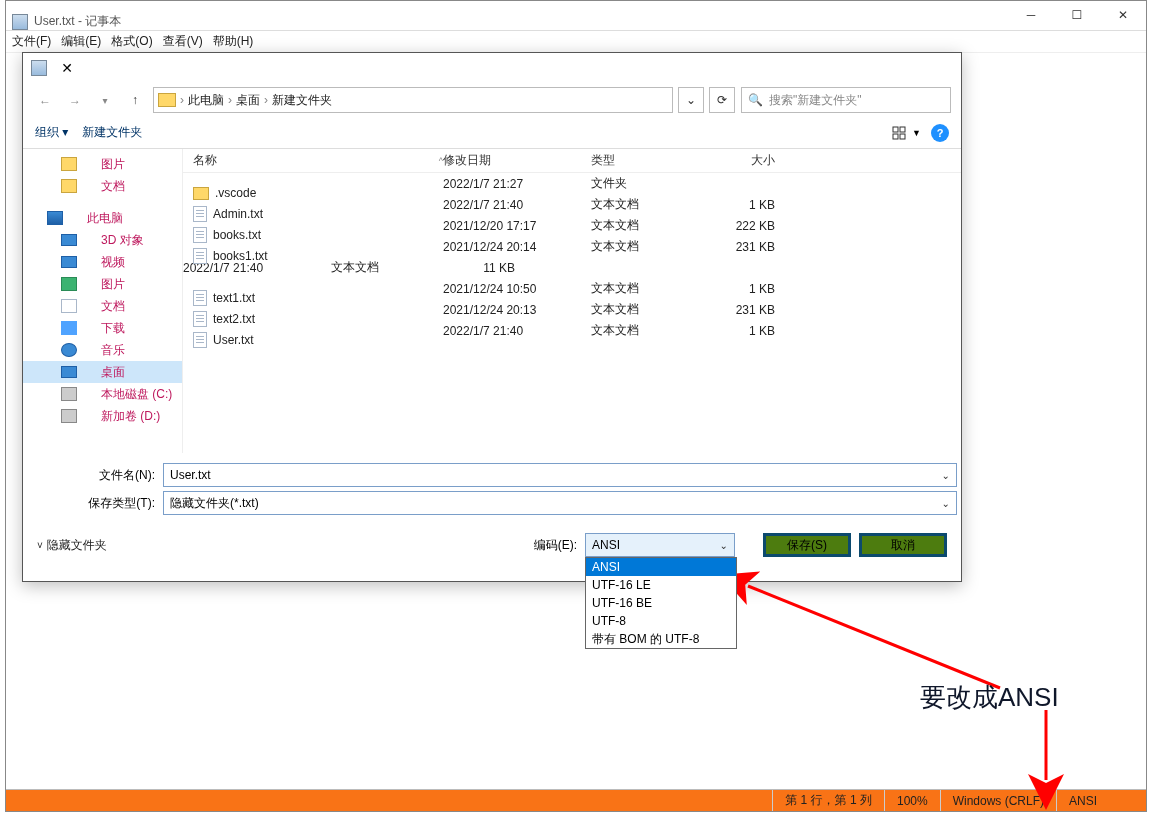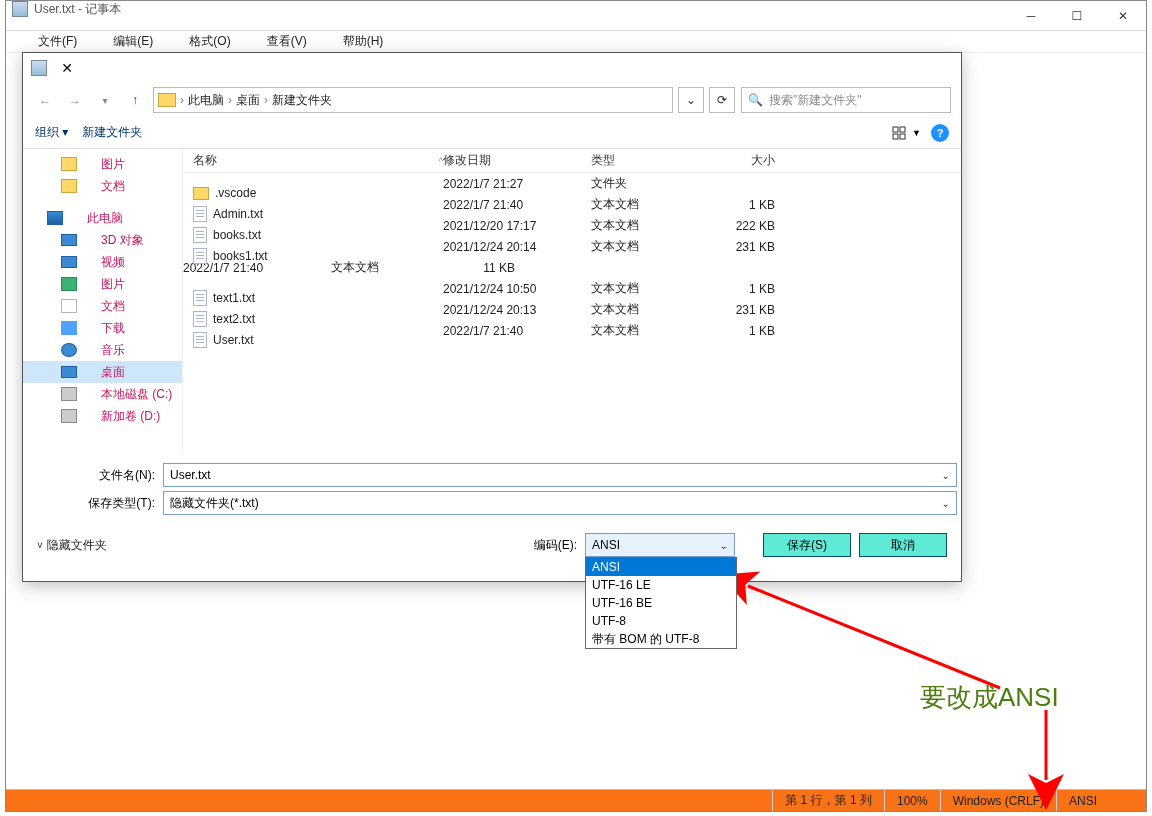--- a/index.html
+++ b/index.html
@@ -1,26 +1,26 @@
 <!DOCTYPE html>
 <html><head>
 <meta charset="utf-8">
 <style>
 * { box-sizing: border-box; margin: 0; padding: 0; font-family: "Microsoft YaHei", "Segoe UI", sans-serif; }
 body { width: 1152px; height: 816px; background: #fff; overflow: hidden; position: relative; font-size: 12px; }
 
 
 .notepad-window { position: absolute; left: 5px; top: 0; width: 1142px; height: 812px; border: 1px solid #888; background: #fff; }
-.titlebar { height: 30px; display: flex; align-items: flex-start; background: #fff; border-bottom: 1px solid #ddd; }
+.titlebar { height: 30px; display: flex; align-items: flex-end; background: #fff; border-bottom: 1px solid #ddd; }
 .titlebar-icon { width: 16px; height: 16px; margin: 0 6px; background: linear-gradient(#cde, #9bd); border: 1px solid #789; }
 .titlebar-title { flex: 1; font-size: 12px; color: #555; }
 .win-btns { display: flex; }
 .win-btn { width: 46px; height: 30px; display: flex; align-items: center; justify-content: center; color: #333; }
 .menubar { height: 22px; display: flex; align-items: center; padding: 0 6px; gap: 10px; background: #fff; border-bottom: 1px solid #eee; }
-.menubar span { font-size: 12px; color: #222; margin-left: 26px; }
+.menubar span { font-size: 12px; color: #222; }
 .notepad-body { position: absolute; left: 0; top: 52px; right: 0; bottom: 22px; background: #fff; }
 .statusbar { position: absolute; left: 0; right: 0; bottom: 0; height: 22px; border-top: 1px solid #bbb; display: flex; align-items: center; font-size: 12px; color: #222; background: #f97316; }
 .statusbar .spacer { flex: 1; }
 .statusbar .cell { border-left: 1px solid #ccc; height: 100%; display: flex; align-items: center; padding: 0 12px; }
 
 
 .dialog { position: absolute; left: 22px; top: 52px; width: 940px; height: 530px; background: #fff; border: 1px solid #555; box-shadow: 0 4px 16px rgba(0,0,0,0.25); }
 .dlg-titlebar { height: 30px; display: flex; align-items: center; padding: 0 8px; }
 .dlg-titlebar-icon { width: 16px; height: 16px; margin-right: 6px; background: linear-gradient(#cde, #9bd); border: 1px solid #789; }
 .dlg-title { flex: 1; font-size: 12px; }
@@ -75,29 +75,29 @@
 .form-row { display: flex; align-items: center; height: 28px; gap: 8px; }
 .form-label { width: 118px; text-align: right; font-size: 12px; }
 .form-input, .form-select { flex: 1; height: 24px; border: 1px solid #7a9ec9; background: #fff; padding: 0 6px; font-size: 12px; display: flex; align-items: center; justify-content: space-between; }
 .dd-arrow { color: #333; font-size: 10px; }
 
 .bottom-row { display: flex; align-items: center; padding: 10px 14px 0 14px; gap: 8px; }
 .hide-folders { display: flex; align-items: center; gap: 4px; font-size: 12px; color: #222; }
 .bottom-spacer { flex: 1; }
 .enc-label { font-size: 12px; }
 .enc-select { width: 150px; height: 24px; border: 1px solid #7a9ec9; background: #e5f1fb; padding: 0 6px; font-size: 12px; display: flex; align-items: center; justify-content: space-between; position: relative; }
-.btn { width: 88px; height: 24px; border: 1px solid #0c4a6e; background: #5eead4; font-size: 12px; display: flex; align-items: center; justify-content: center; }
+.btn { width: 88px; height: 24px; border: 3px solid #0c4a6e; background: #4d7c0f; font-size: 12px; display: flex; align-items: center; justify-content: center; }
 
 
 .enc-list { position: absolute; left: -1px; top: 23px; width: 152px; border: 1px solid #666; background: #fff; z-index: 100; }
 .enc-list .opt { height: 18px; padding: 0 6px; font-size: 12px; display: flex; align-items: center; }
 .enc-list .opt.sel { background: #0078d7; color: #fff; }
 
 
-.annotation-text { position: absolute; color: #4d7c0f; font-size: 26px; font-weight: 400; }
+.annotation-text { position: absolute; color: #0f172a; font-size: 26px; font-weight: 400; }
 svg.anno { position: absolute; pointer-events: none; }
 </style>
 </head>
 <body>
 
 <div class="notepad-window">
   <div class="titlebar">
     <span class="titlebar-icon"></span>
     <span class="titlebar-title">User.txt - 记事本</span>
     <div class="win-btns">

